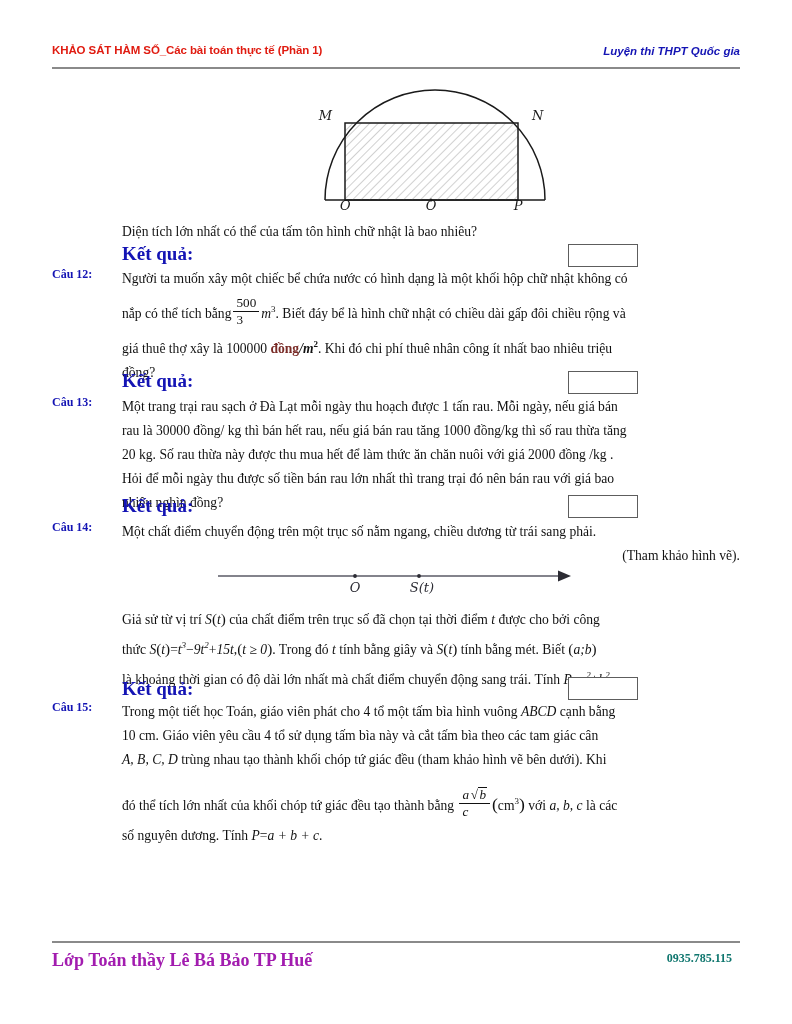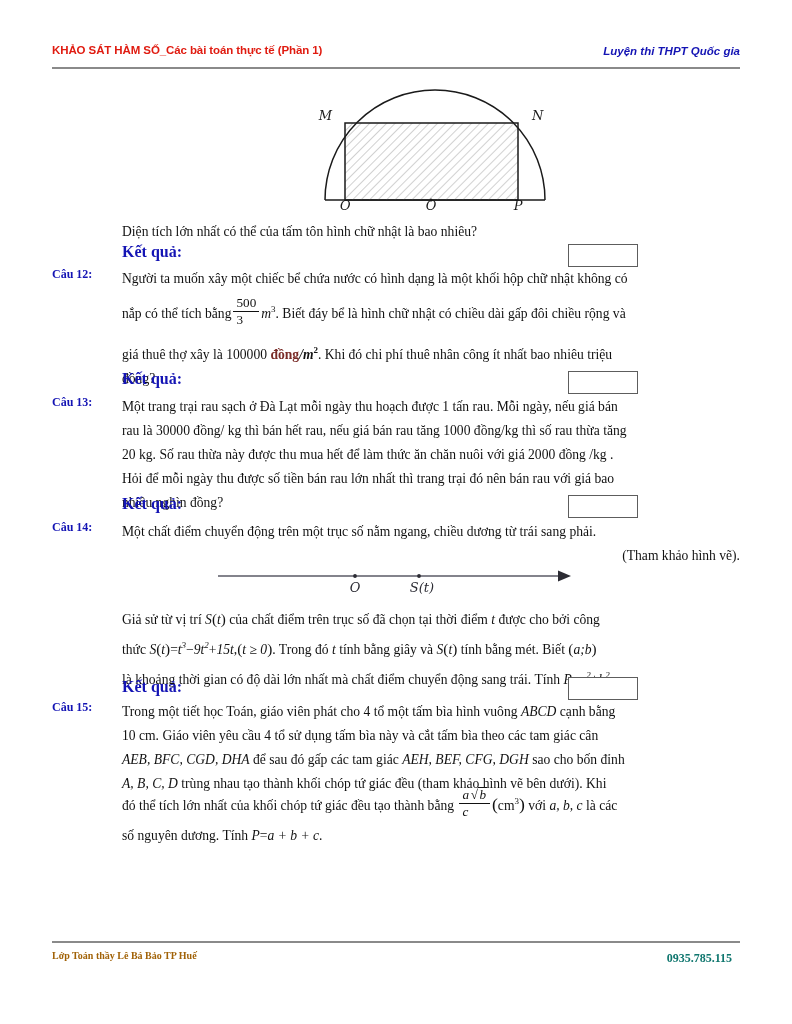--- a/index.html
+++ b/index.html
@@ -69,23 +69,23 @@
     left: 52px;
     top: 941px;
     width: 688px;
     height: 2px;
     background: #8a8a8a;
   }
   .footer-left {
     position: absolute;
     left: 52px;
     top: 950px;
-    color: #a16207;
-    font-weight: bold;
-    font-size: 10px;
+    color: #a21caf;
+    font-weight: bold;
+    font-size: 18px;
     white-space: nowrap;
   }
   .footer-right {
     position: absolute;
     right: 52px;
     top: 951px;
     color: #0f766e;
     font-weight: bold;
     font-size: 12px;
     white-space: nowrap;
@@ -134,21 +134,21 @@
     width: 566px;
     text-align: left;
   }
 
   
   .ketqua {
     position: absolute;
     left: 122px;
     color: #1414b4;
     font-weight: bold;
-    font-size: 16px;
+    font-size: 19px;
     white-space: nowrap;
   }
   .answerbox {
     position: absolute;
     left: 568px;
     width: 70px;
     height: 23px;
     border: 1.3px solid #5d5d5d;
     background: #ffffff;
     box-sizing: border-box;
@@ -244,21 +244,21 @@
 
   <div class="qblock" style="left:52px; top:267px; width:688px;">
     <div class="qlabel">Câu 12:</div>
     <div class="qbody nojust">
       <div style="line-height:24px;">Người ta muốn xây một chiếc bể chứa nước có hình dạng là một khối hộp chữ nhật không có</div>
 
       <div style="line-height:30px; margin-top:3px;">
         <span>nắp có thể tích bằng</span><span class="frac"><span class="num">500</span><span class="den">3</span></span><span class="mi">m</span><span class="supn">3</span><span>. Biết đáy bể là hình chữ nhật có chiều dài gấp đôi chiều rộng và</span>
       </div>
 
-      <div style="line-height:26px; margin-top:8px;">
+      <div style="line-height:26px; margin-top:2px;">
         <span>giá thuê thợ xây là 100000</span>&nbsp;<span class="dong-red">đồng</span><span class="mi" style="font-weight:bold;">/m</span><span class="supn" style="font-weight:bold;">2</span><span>. Khi đó chi phí thuê nhân công ít nhất bao nhiêu triệu</span>
       </div>
 
       <div style="line-height:24px;">đồng?</div>
     </div>
   </div>
 
   <div class="ketqua" style="top:370px;">Kết quả:</div>
   <div class="answerbox" style="top:371px;"></div>
 
@@ -327,26 +327,20 @@
     <div class="qlabel">Câu 15:</div>
     <div class="qbody">
       <div style="text-align:justify;">
         <span>Trong một tiết học Toán, giáo viên phát cho 4 tổ một tấm bìa hình vuông</span>
         <span class="mi">ABCD</span>
         <span>cạnh bằng</span>
       </div>
 
       <div style="text-align:justify;">10 cm. Giáo viên yêu cầu 4 tổ sử dụng tấm bìa này và cắt tấm bìa theo các tam giác cân</div>
 
-      <div style="text-align:justify;">
-        <span class="mi">AEB, BFC, CGD, DHA</span>
-        <span>để sau đó gấp các tam giác</span>
-        <span class="mi">AEH, BEF, CFG, DGH</span>
-        <span>sao cho bốn đỉnh</span>
-      </div>
 
       <div style="text-align:justify;">
         <span class="mi">A, B, C, D</span>
         <span>trùng nhau tạo thành khối chóp tứ giác đều (tham khảo hình vẽ bên dưới). Khi</span>
       </div>
     </div>
   </div>
 
   <div class="plain" style="top:785px; width:566px; text-align:left;">
     <div style="line-height:32px;">

